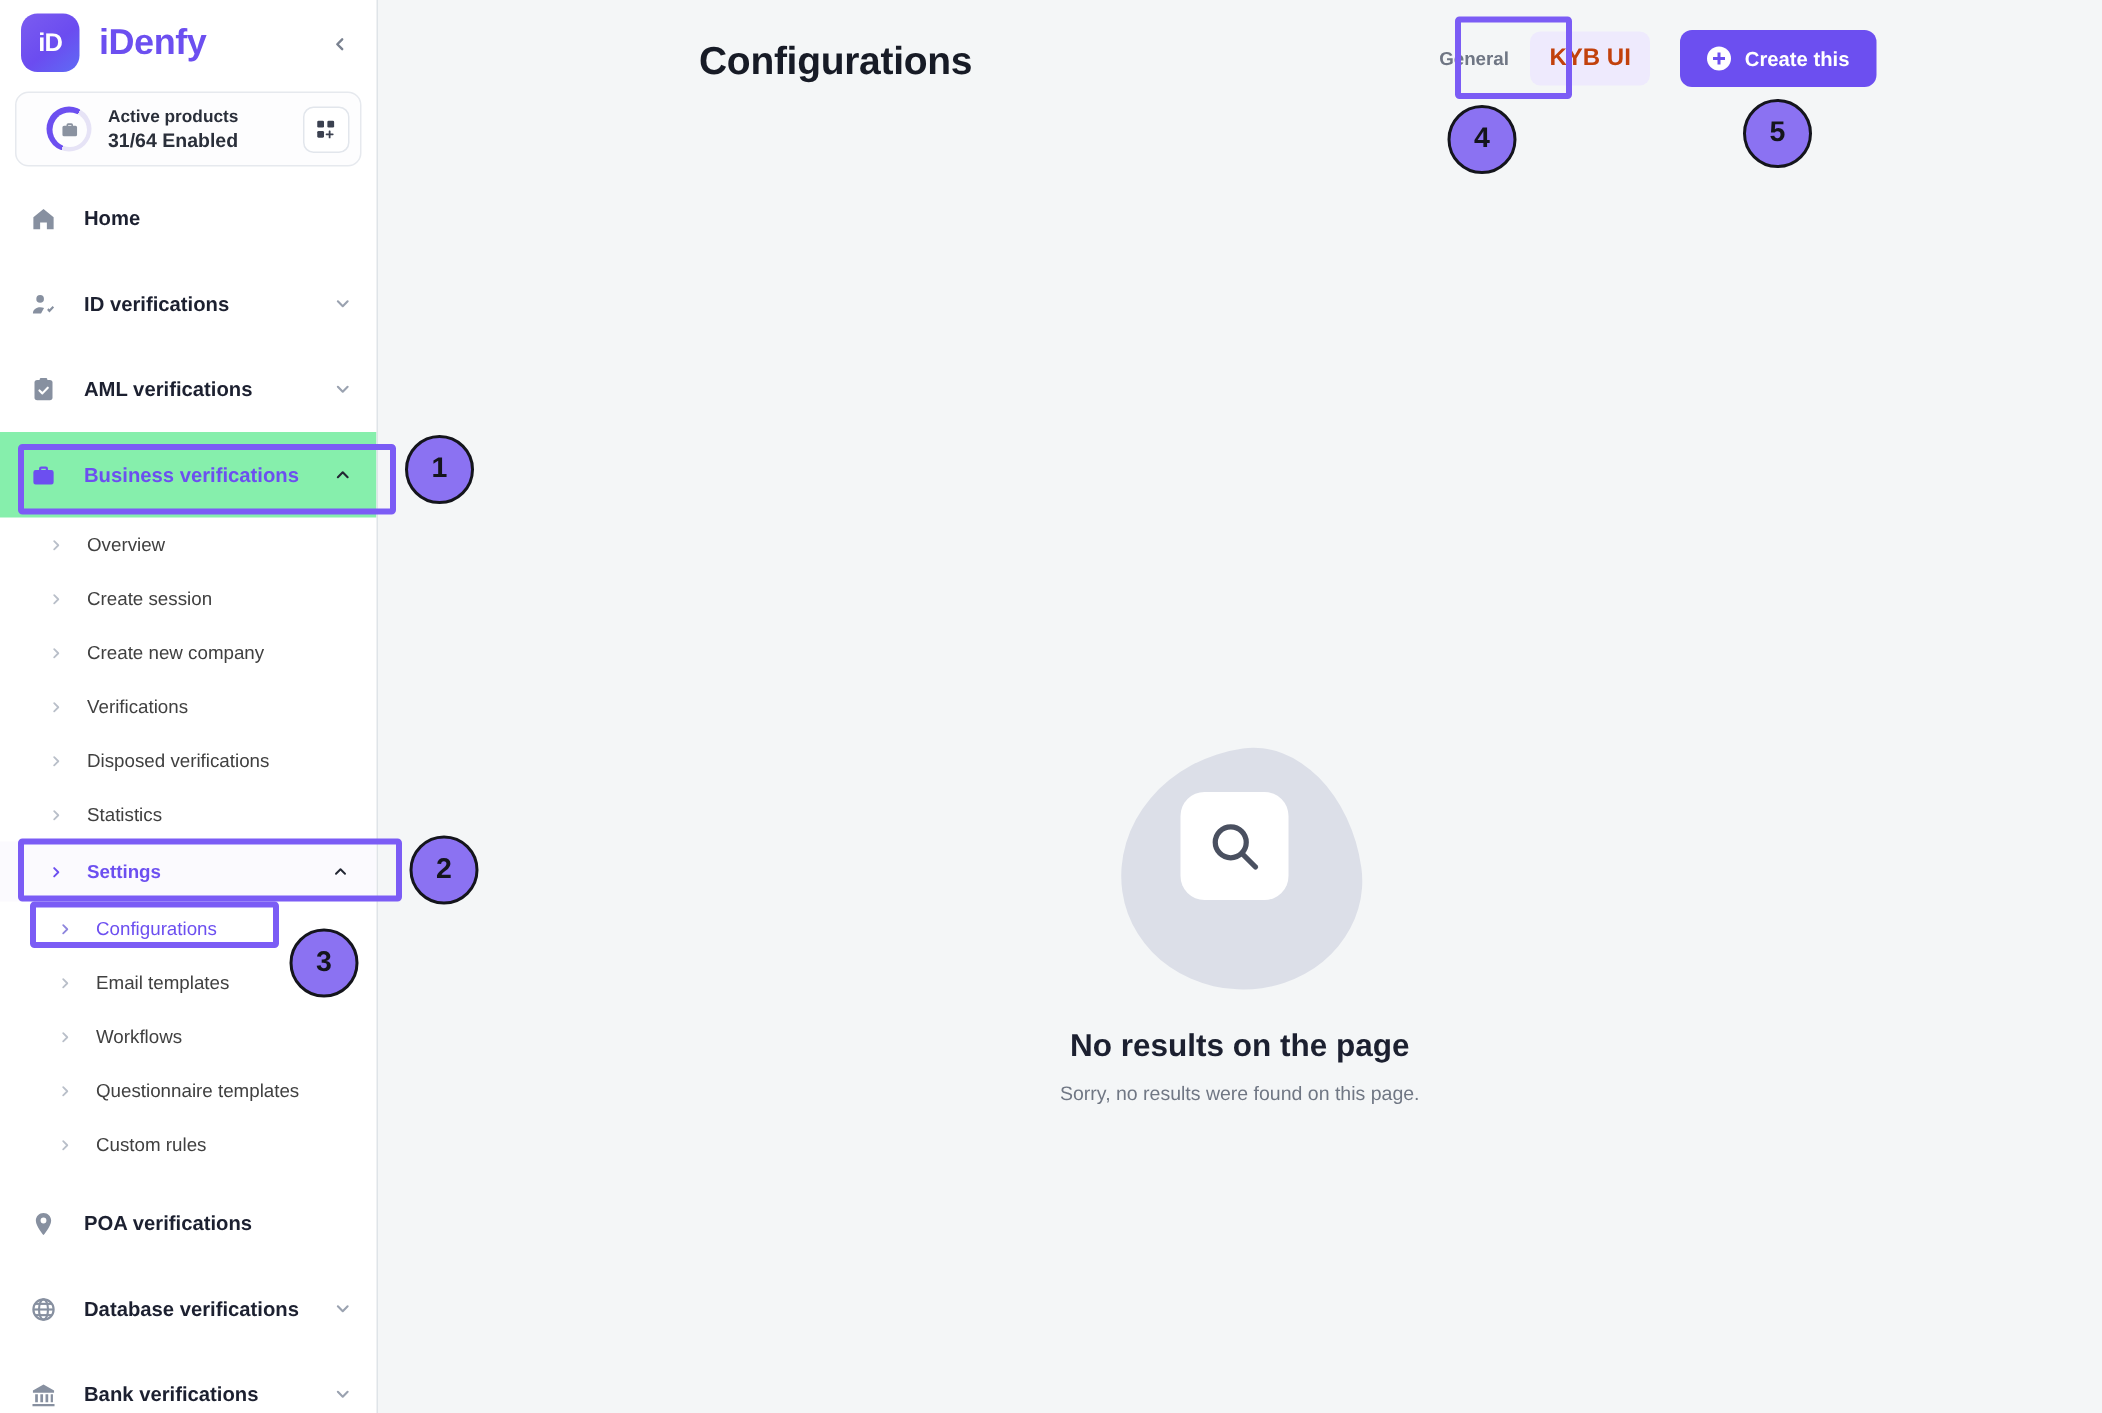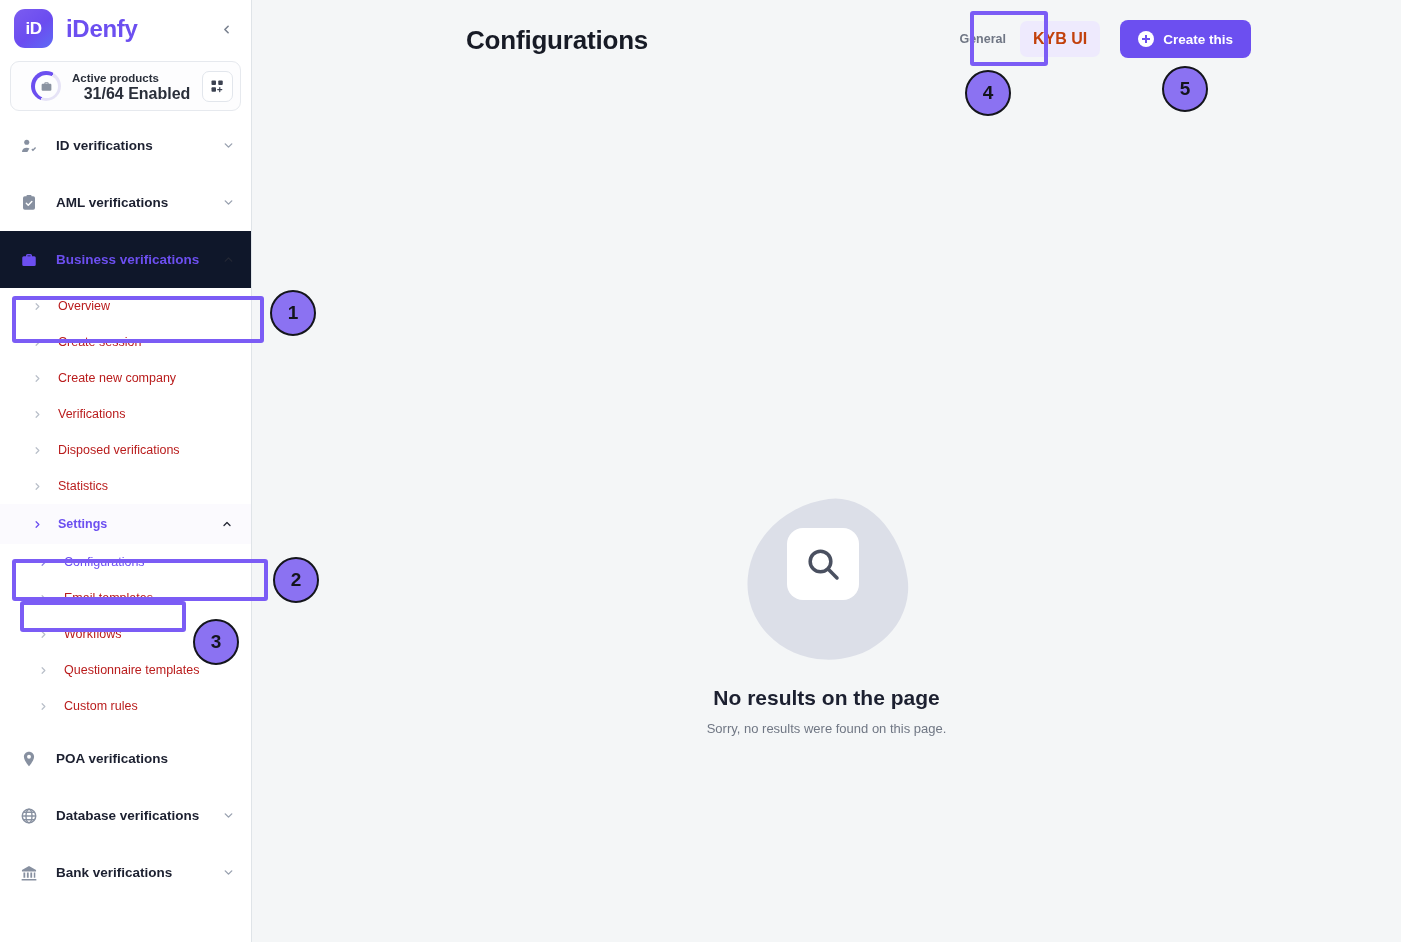--- a/index.html
+++ b/index.html
@@ -63,49 +63,49 @@
     background: conic-gradient(from 200deg, #6c4ff0 0deg 190deg, #e6e3f6 190deg 360deg);
     display:flex; align-items:center; justify-content:center;
   }
   .ring::after {
     content:''; position:absolute; width:23px; height:23px;
     border-radius:50%; background:#fdfdfe;
   }
   .ring .bag { position: relative; z-index: 2; color:#8a92a0; display:flex; }
   .products-text { margin-left: 11px; flex: 1 1 auto; }
   .products-title { font-size: 11.5px; font-weight: 700; color: #2a2f3a; line-height: 15px; }
-  .products-sub { font-size: 16px; font-weight: 700; color: #2a2f3a; line-height: 15px; text-align: center; }
+  .products-sub { font-size: 13px; font-weight: 700; color: #2a2f3a; line-height: 15px; }
   .grid-btn {
     width: 31px; height: 31px; border: 1px solid #e2e6ec; border-radius: 7px;
     background: #fff; display:flex; align-items:center; justify-content:center;
     cursor: pointer; flex: 0 0 31px;
   }
 
   .nav { margin-top: 6px; }
   .nav-item {
     height: 57px; display: flex; align-items: center;
     padding: 0 16px 0 18px; cursor: pointer; position: relative;
   }
   .nav-item .nicon { width: 22px; flex: 0 0 22px; display:flex; align-items:center; justify-content:center; color:#8790a0; }
   .nav-item .nlabel {
     margin-left: 16px; font-size: 13.5px; font-weight: 700; color: #1c2030;
     flex: 1 1 auto; white-space: nowrap;
   }
   .nav-item .ncaret { color:#9aa2b0; display:flex; }
-  .nav-item.active { background: #0f172a; }
+  .nav-item.active { background: #86efac; }
   .nav-item.active .nlabel { color: #6c4ff0; }
   .nav-item.active .nicon { color: #6c4ff0; }
   .nav-item.active .ncaret { color: #232734; }
 
   .subnav-item {
     height: 36px; display:flex; align-items:center;
     padding-left: 30px; cursor: pointer;
   }
   .subnav-item .scaret { width:14px; flex:0 0 14px; color:#b9bfc9; display:flex; justify-content:center;}
-  .subnav-item .slabel { margin-left: 14px; font-size: 12.5px; color: #b91c1c; white-space:nowrap;}
+  .subnav-item .slabel { margin-left: 14px; font-size: 12.5px; color: #404040; white-space:nowrap;}
   .subnav-item.lvl2 { padding-left: 36px; height: 36px; }
   .subnav-item.settings { height: 40px; }
   .subnav-item.settings .slabel { color:#6c4ff0; font-weight:700; font-size:12.5px;}
   .subnav-item.settings .scaret { color:#6c4ff0; }
   .subnav-item.settings .upcaret { margin-left:auto; margin-right:18px; color:#232734; display:flex;}
   .subnav-item.sel .slabel { color:#6c4ff0; }
   .subnav-item.sel .scaret { color:#8e86dd; }
   .subnav-item.settings { background:#fbfafe; }
 
   
@@ -220,20 +220,28 @@
           <rect x="11" y="2" width="6" height="6" rx="1.2"></rect>
           <rect x="2" y="11" width="6" height="6" rx="1.2"></rect>
           <rect x="12.2" y="10.6" width="1.6" height="7" rx="0.6"></rect>
           <rect x="9.5" y="13.3" width="7" height="1.6" rx="0.6"></rect>
         </svg>
       </div>
     </div>
 
     <nav class="nav">
 
+      <div class="nav-item">
+        <span class="nicon">
+          <svg width="18" height="18" viewBox="0 0 24 24" fill="currentColor">
+              <path d="M12 3.2 3 10.4V21h6v-6h6v6h6V10.4z"></path>
+            </svg>
+        </span>
+        <span class="nlabel">Home</span>
+      </div>
 
       <div class="nav-item">
         <span class="nicon">
           <svg width="18" height="18" viewBox="0 0 24 24" fill="currentColor">
               <circle cx="9" cy="7" r="3.4"></circle>
               <path d="M2.6 20c0-3.6 2.9-5.6 6.4-5.6 1.3 0 2.5.3 3.5.8L9.8 20z"></path>
               <path d="M15.2 16.9l2.1 2.1 4.1-4.3-1.3-1.3-2.8 2.9-.9-.9z"></path>
             </svg>
         </span>
         <span class="nlabel">ID verifications</span>

